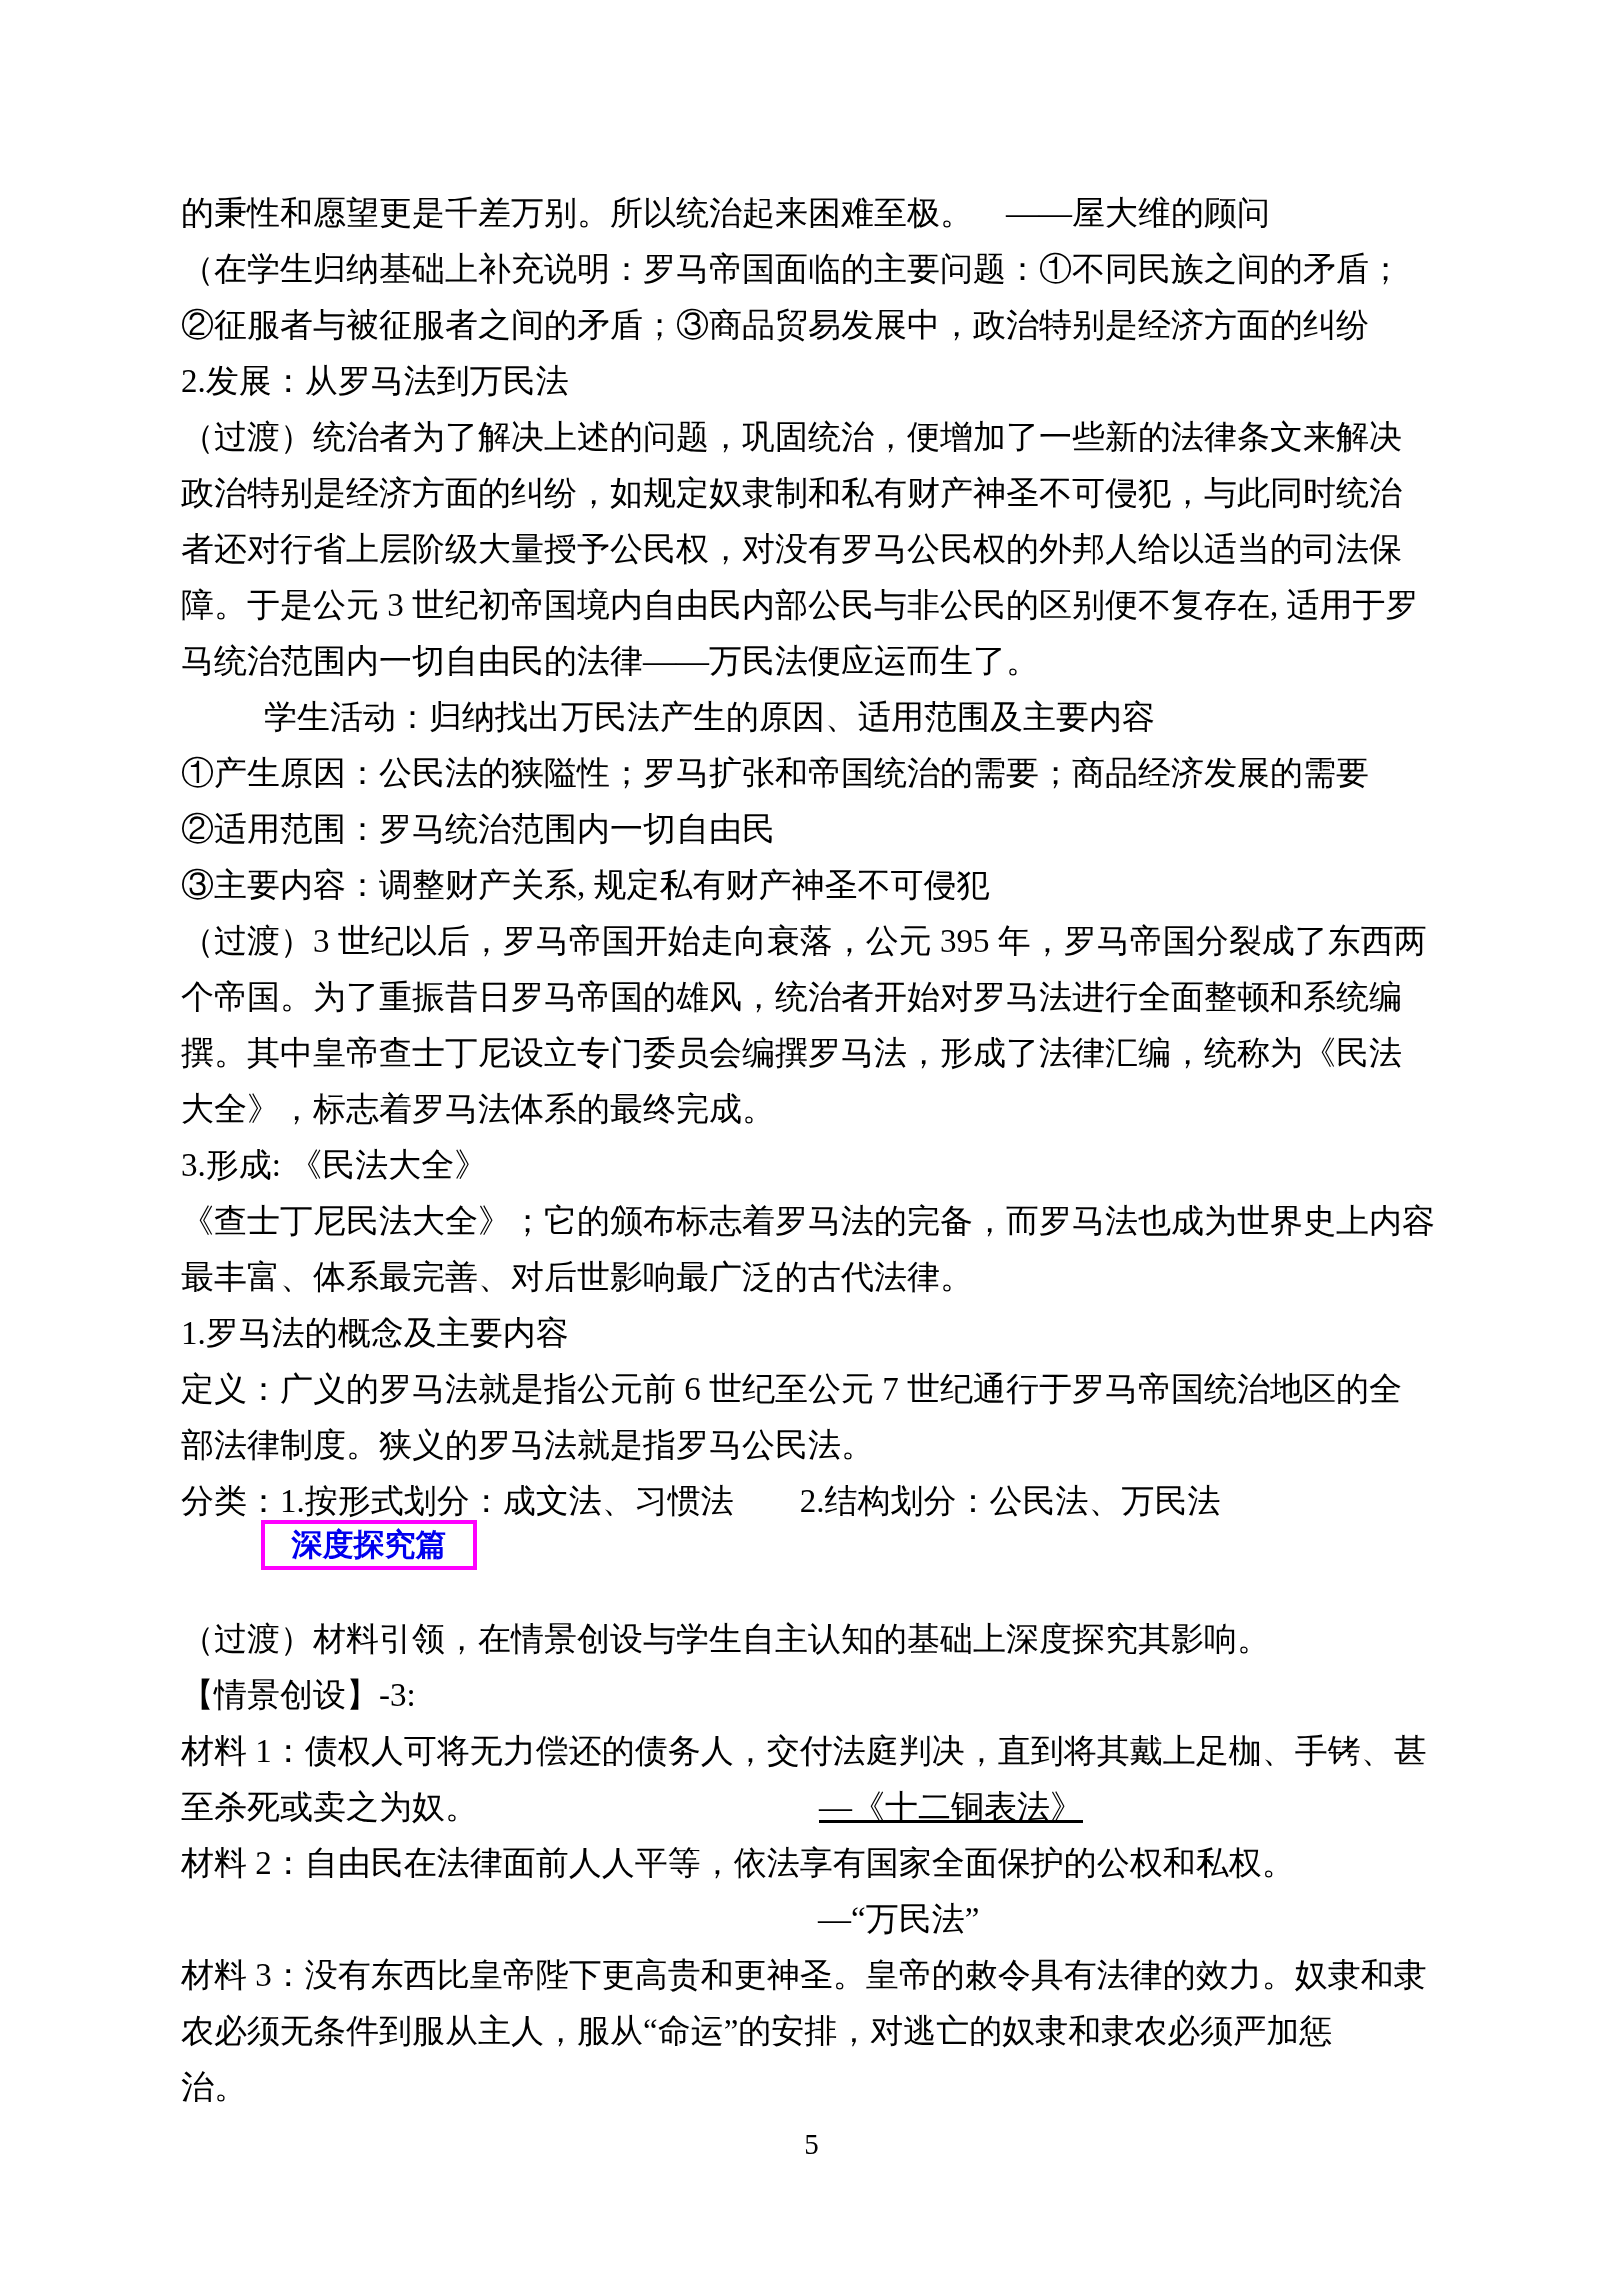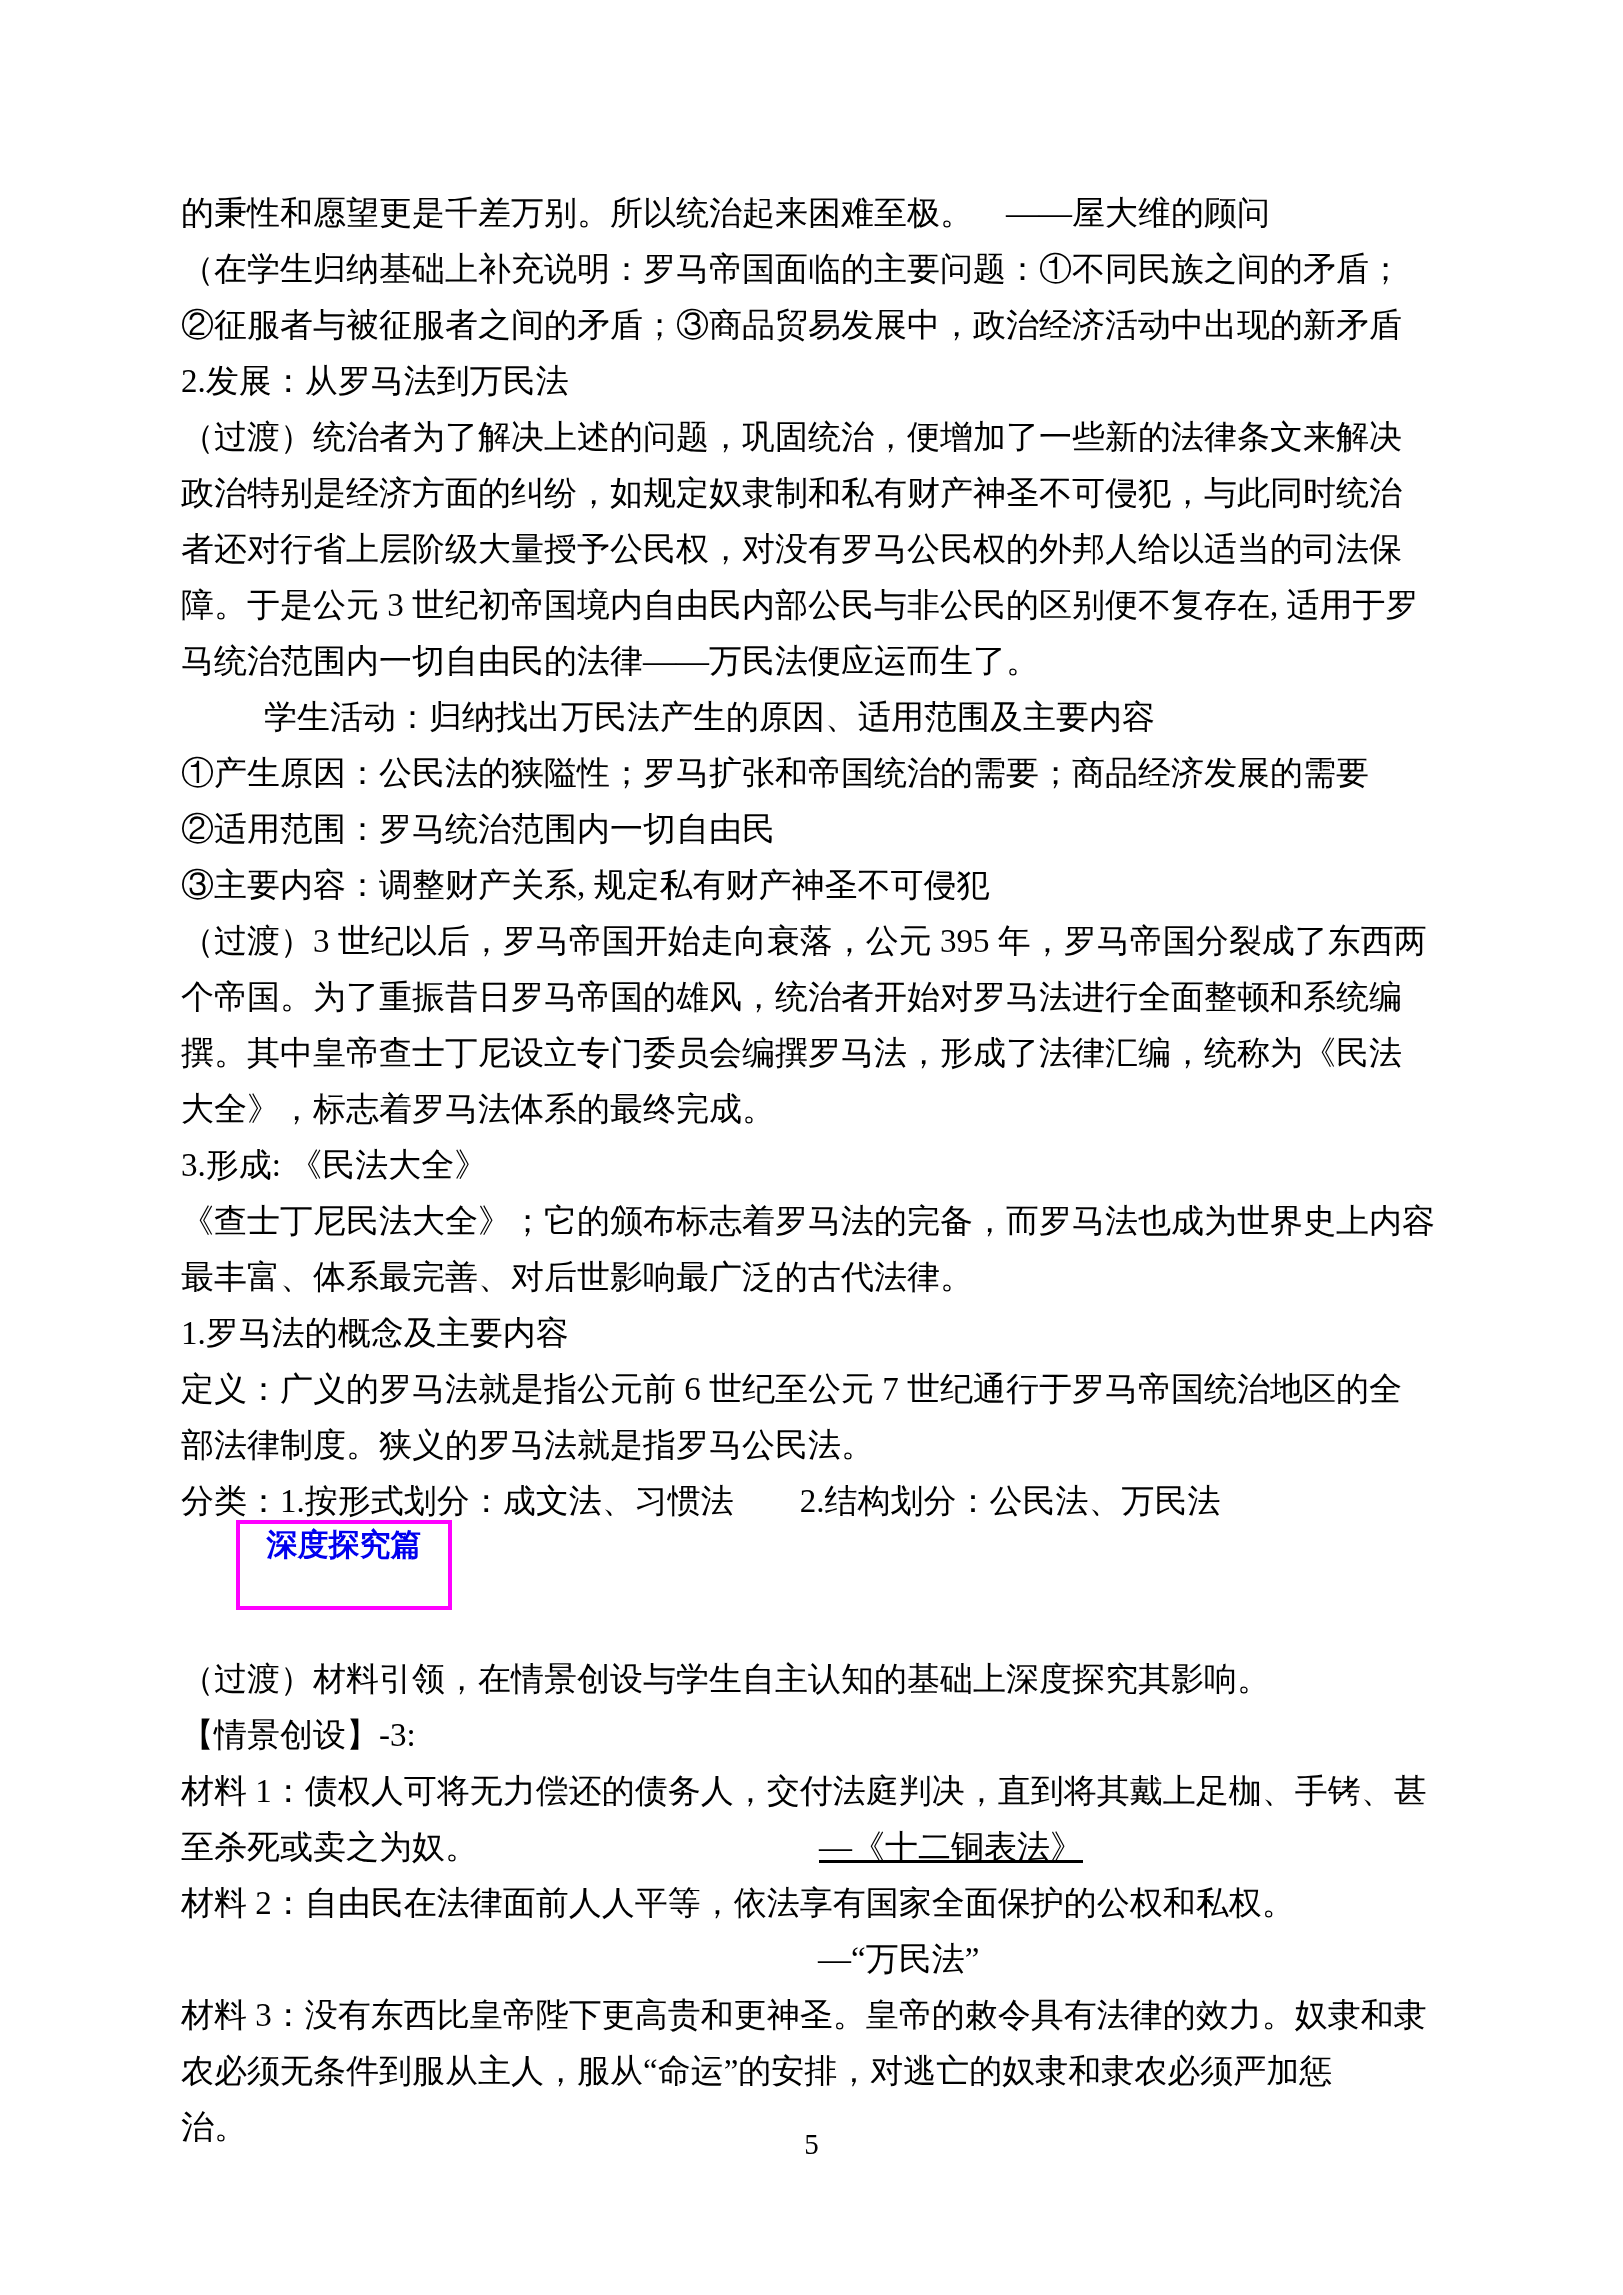--- a/index.html
+++ b/index.html
@@ -27,26 +27,26 @@
   }
   .bold-label {
     font-weight: normal;
     font-family: "Liberation Sans", "DejaVu Sans", sans-serif;
   }
   .indent-2 {
     padding-left: 83px;
   }
   .explore-box {
     box-sizing: border-box;
-    margin: -9.5px 0 41px 55px;
+    margin: -9.5px 0 41px 80px;
     width: 216px;
-    height: 90px;
+    height: 50px;
     border: 4.1px solid var(--box-border, #ff00ff);
     display: flex;
-    align-items: flex-start;
+    align-items: center;
     justify-content: center;
   }
   .explore-label {
     color: var(--box-text, #0000ee);
     font-weight: bold;
     font-size: 31px;
     font-family: "Liberation Sans", "DejaVu Sans", sans-serif;
     white-space: nowrap;
   }
   .cite-gap {
@@ -67,21 +67,21 @@
   }
 </style>
 </head>
 <body>
 
 <div id="document">
   <div class="textblock">
 
     <div class="line">的秉性和愿望更是千差万别。所以统治起来困难至极。　——屋大维的顾问</div>
     <div class="line">（在学生归纳基础上补充说明：罗马帝国面临的主要问题：①不同民族之间的矛盾；</div>
-    <div class="line">②征服者与被征服者之间的矛盾；③商品贸易发展中，政治经济活动中出现的新矛盾</div>
+    <div class="line">②征服者与被征服者之间的矛盾；③商品贸易发展中，政治特别是经济方面的纠纷</div>
     <div class="line">2.发展：从罗马法到万民法</div>
     <div class="line">（过渡）统治者为了解决上述的问题，巩固统治，便增加了一些新的法律条文来解决</div>
     <div class="line">政治特别是经济方面的纠纷，如规定奴隶制和私有财产神圣不可侵犯，与此同时统治</div>
     <div class="line">者还对行省上层阶级大量授予公民权，对没有罗马公民权的外邦人给以适当的司法保</div>
     <div class="line">障。于是公元 3 世纪初帝国境内自由民内部公民与非公民的区别便不复存在, 适用于罗</div>
     <div class="line">马统治范围内一切自由民的法律——万民法便应运而生了。</div>
 
     <div class="line indent-2">
       <span class="bold-label">学生活动：</span><span>归纳找出万民法产生的原因、适用范围及主要内容</span>
     </div>

